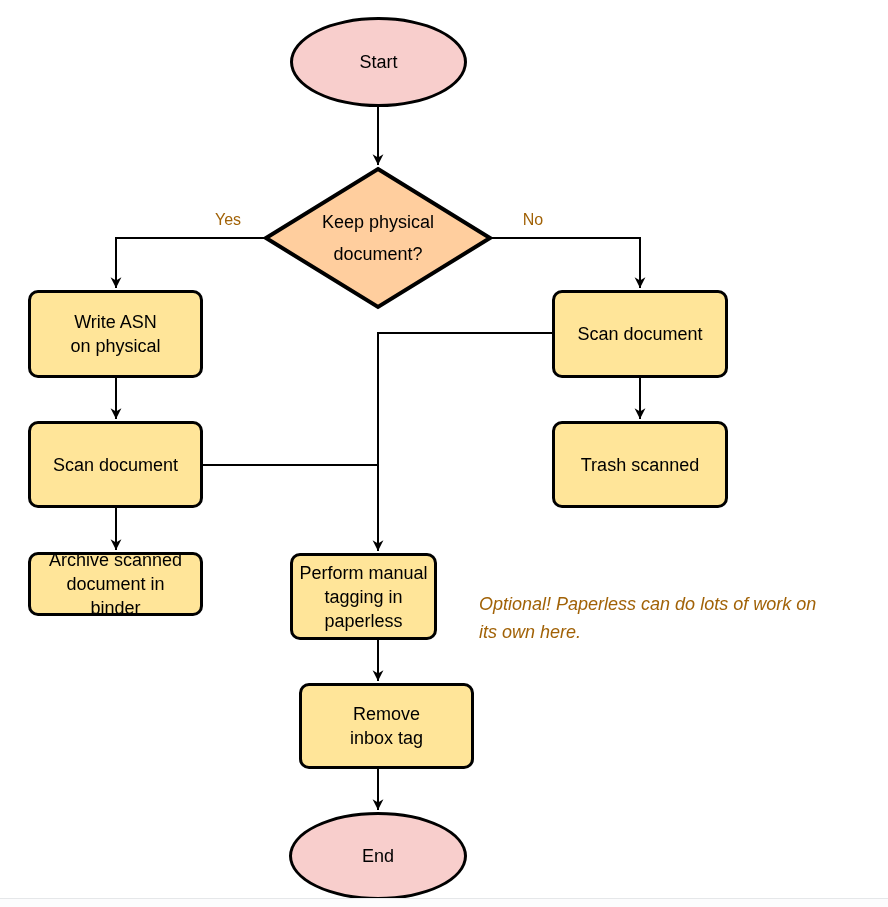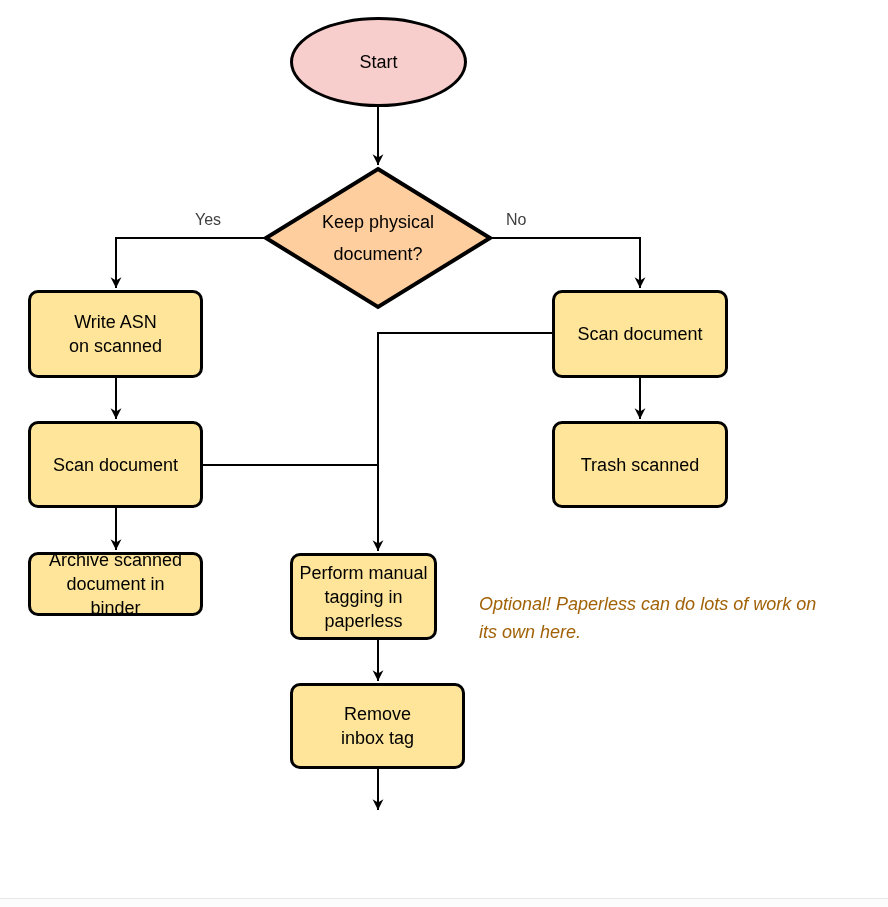--- a/index.html
+++ b/index.html
@@ -61,22 +61,22 @@
     text-align: center;
     font-size: 18px;
     line-height: 32px;
     color: #000000;
     white-space: pre-line;
   }
   .edge-label {
     position: absolute;
     font-size: 16px;
     line-height: 20px;
-    color: #404040;
-    text-align: left;
+    color: #a16207;
+    text-align: center;
   }
   .note {
     position: absolute;
     left: 479px;
     top: 590px;
     width: 404px;
     font-size: 18px;
     font-style: italic;
     line-height: 28px;
     color: #a16207;
@@ -94,21 +94,21 @@
   }
 
   
   .n-start   { left: 290px; top: 17px;  width: 177px; height: 90px; }
   .n-write   { left: 28px;  top: 290px; width: 175px; height: 88px; }
   .n-scan-l  { left: 28px;  top: 421px; width: 175px; height: 87px; }
   .n-archive { left: 28px;  top: 552px; width: 175px; height: 64px; }
   .n-scan-r  { left: 552px; top: 290px; width: 176px; height: 88px; }
   .n-trash   { left: 552px; top: 421px; width: 176px; height: 87px; }
   .n-tag     { left: 290px; top: 553px; width: 147px; height: 87px; }
-  .n-remove  { left: 290px; top: 683px; width: 175px; height: 86px; text-align: center; }
+  .n-remove  { left: 299px; top: 683px; width: 175px; height: 86px; text-align: center; }
   .n-end     { left: 289px; top: 812px; width: 178px; height: 88px; }
 
   .l-yes { left: 195px; top: 210px; width: 66px; }
   .l-no  { left: 506px; top: 210px; width: 54px; }
 </style>
 </head>
 <body>
 
 <div class="canvas">
 
@@ -134,39 +134,40 @@
 
   <div class="decision-wrap">
     <svg width="232" height="146" viewBox="0 0 232 146">
       <polygon points="116,4 228,73 116,142 4,73" stroke="#000000" stroke-width="4" fill="#ffce9e"></polygon>
     </svg>
     <div class="decision-label">Keep physical
 document?</div>
   </div>
 
   <div class="node process n-write" style="background-color: rgb(255, 229, 153);">Write ASN
-on scanned</div>
+on physical</div>
 
   <div class="node process n-scan-l" style="background-color: rgb(255, 229, 153);">Scan document</div>
 
   <div class="node process n-archive" style="background-color: rgb(255, 229, 153);">Archive scanned
 document in
 binder</div>
 
   <div class="node process n-scan-r" style="background-color: rgb(255, 229, 153);">Scan document</div>
 
   <div class="node process n-trash" style="background-color: rgb(255, 229, 153);">Trash scanned</div>
 
   <div class="node process n-tag" style="background-color: rgb(255, 229, 153);">Perform manual
 tagging in
 paperless</div>
 
   <div class="node process n-remove" style="background-color: rgb(255, 229, 153);">Remove
 inbox tag</div>
 
+  <div class="node terminator n-end" style="background-color: rgb(248, 206, 204);">End</div>
 
   <div class="edge-label l-yes">Yes</div>
   <div class="edge-label l-no">No</div>
 
   <div class="note">Optional! Paperless can do lots of work on
 its own here.</div>
 
   <div class="bottom-edge"></div>
 
 </div>

